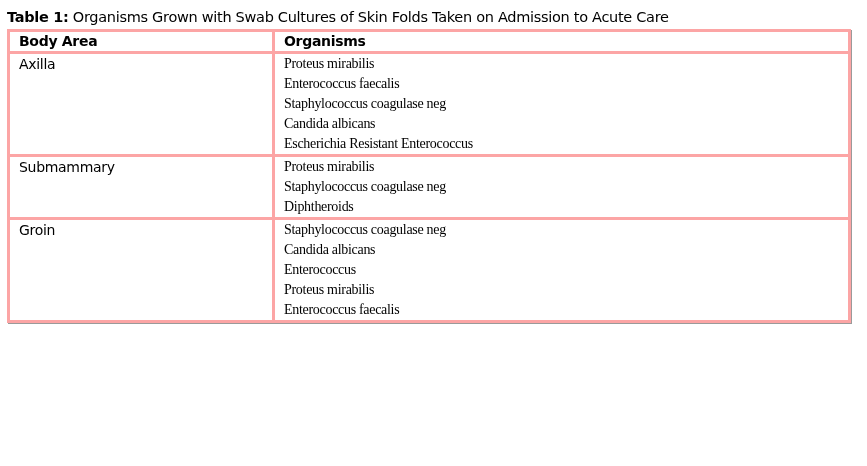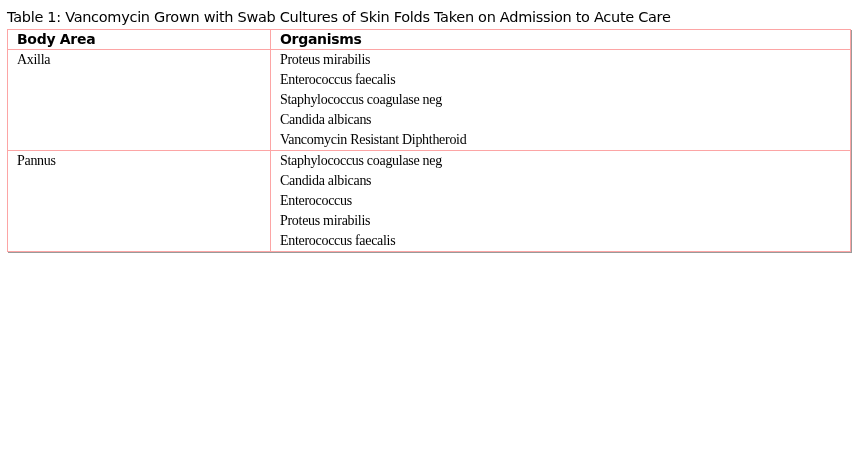--- a/index.html
+++ b/index.html
@@ -18,37 +18,37 @@
     .caption {
       position: absolute;
       left: 7px;
       top: 8px;
       font-size: 14.5px;
       line-height: 18px;
       white-space: nowrap;
       letter-spacing: -0.3px;
     }
     .caption .label {
-      font-weight: normal;
+      font-weight: bold;
       text-align: right;
     }
     table.data-table {
       position: absolute;
       left: 7px;
       top: 29px;
       width: 844px;
       border-collapse: collapse;
       border: 1.5px solid #555555;
       box-shadow: 1px 1px 0 #9a9a9a;
       font-size: 14px;
       letter-spacing: -0.3px;
     }
     table.data-table th,
     table.data-table td {
-      border: 1px solid #fca5a5;
+      border: 3px solid #fca5a5;
       text-align: left;
       vertical-align: top;
       padding: 0 0 0 9px;
     }
     table.data-table th {
       font-weight: bold;
       height: 19px;
       line-height: 19px;
     }
     .col-area { width: 253px; }
@@ -57,53 +57,62 @@
       display: block;
       height: 20px;
       line-height: 20px;
       white-space: nowrap;
       font-family: Liberation Serif, serif;
     }
     .area-text {
       display: block;
       height: 20px;
       line-height: 20px;
-      font-family: Liberation Serif, serif;
     }
   </style>
 </head>
 <body>
 
 <div class="caption">
-  <span class="label">Table 1:</span><span> Vancomycin Grown with Swab Cultures of Skin Folds Taken on Admission to Acute Care</span>
+  <span class="label">Table 1:</span><span> Organisms Grown with Swab Cultures of Skin Folds Taken on Admission to Acute Care</span>
 </div>
 
 <table class="data-table">
   <thead>
     <tr>
       <th class="col-area">Body Area</th>
       <th class="col-org">Organisms</th>
     </tr>
   </thead>
   <tbody>
     <tr>
       <td>
           <span class="area-text">Axilla</span>
         </td>
       <td>
         <span class="org-line">Proteus mirabilis</span>
         <span class="org-line">Enterococcus faecalis</span>
         <span class="org-line">Staphylococcus coagulase neg</span>
         <span class="org-line">Candida albicans</span>
-        <span class="org-line">Vancomycin Resistant Diphtheroid</span>
+        <span class="org-line">Escherichia Resistant Enterococcus</span>
       </td>
     </tr>
     <tr>
       <td>
-          <span class="area-text">Pannus</span>
+          <span class="area-text">Submammary</span>
+        </td>
+      <td>
+        <span class="org-line">Proteus mirabilis</span>
+        <span class="org-line">Staphylococcus coagulase neg</span>
+        <span class="org-line">Diphtheroids</span>
+      </td>
+    </tr>
+    <tr>
+      <td>
+          <span class="area-text">Groin</span>
         </td>
       <td>
         <span class="org-line">Staphylococcus coagulase neg</span>
         <span class="org-line">Candida albicans</span>
         <span class="org-line">Enterococcus</span>
         <span class="org-line">Proteus mirabilis</span>
         <span class="org-line">Enterococcus faecalis</span>
       </td>
     </tr>
   </tbody>

